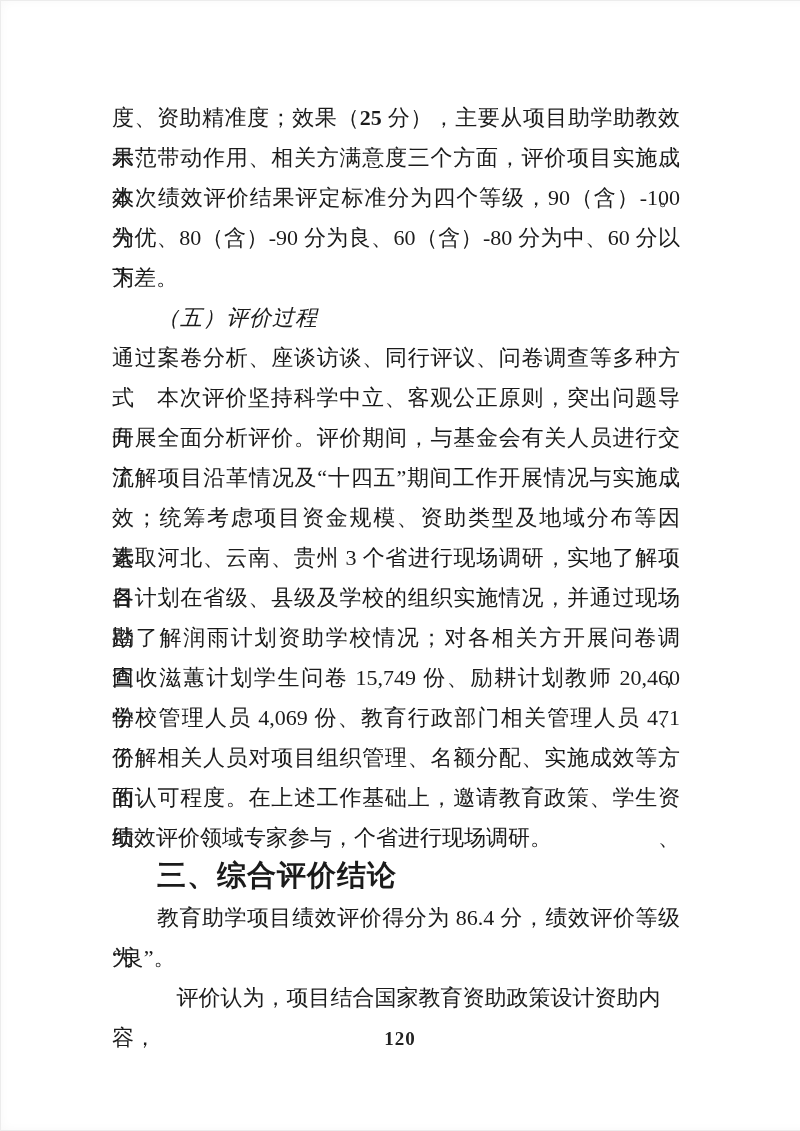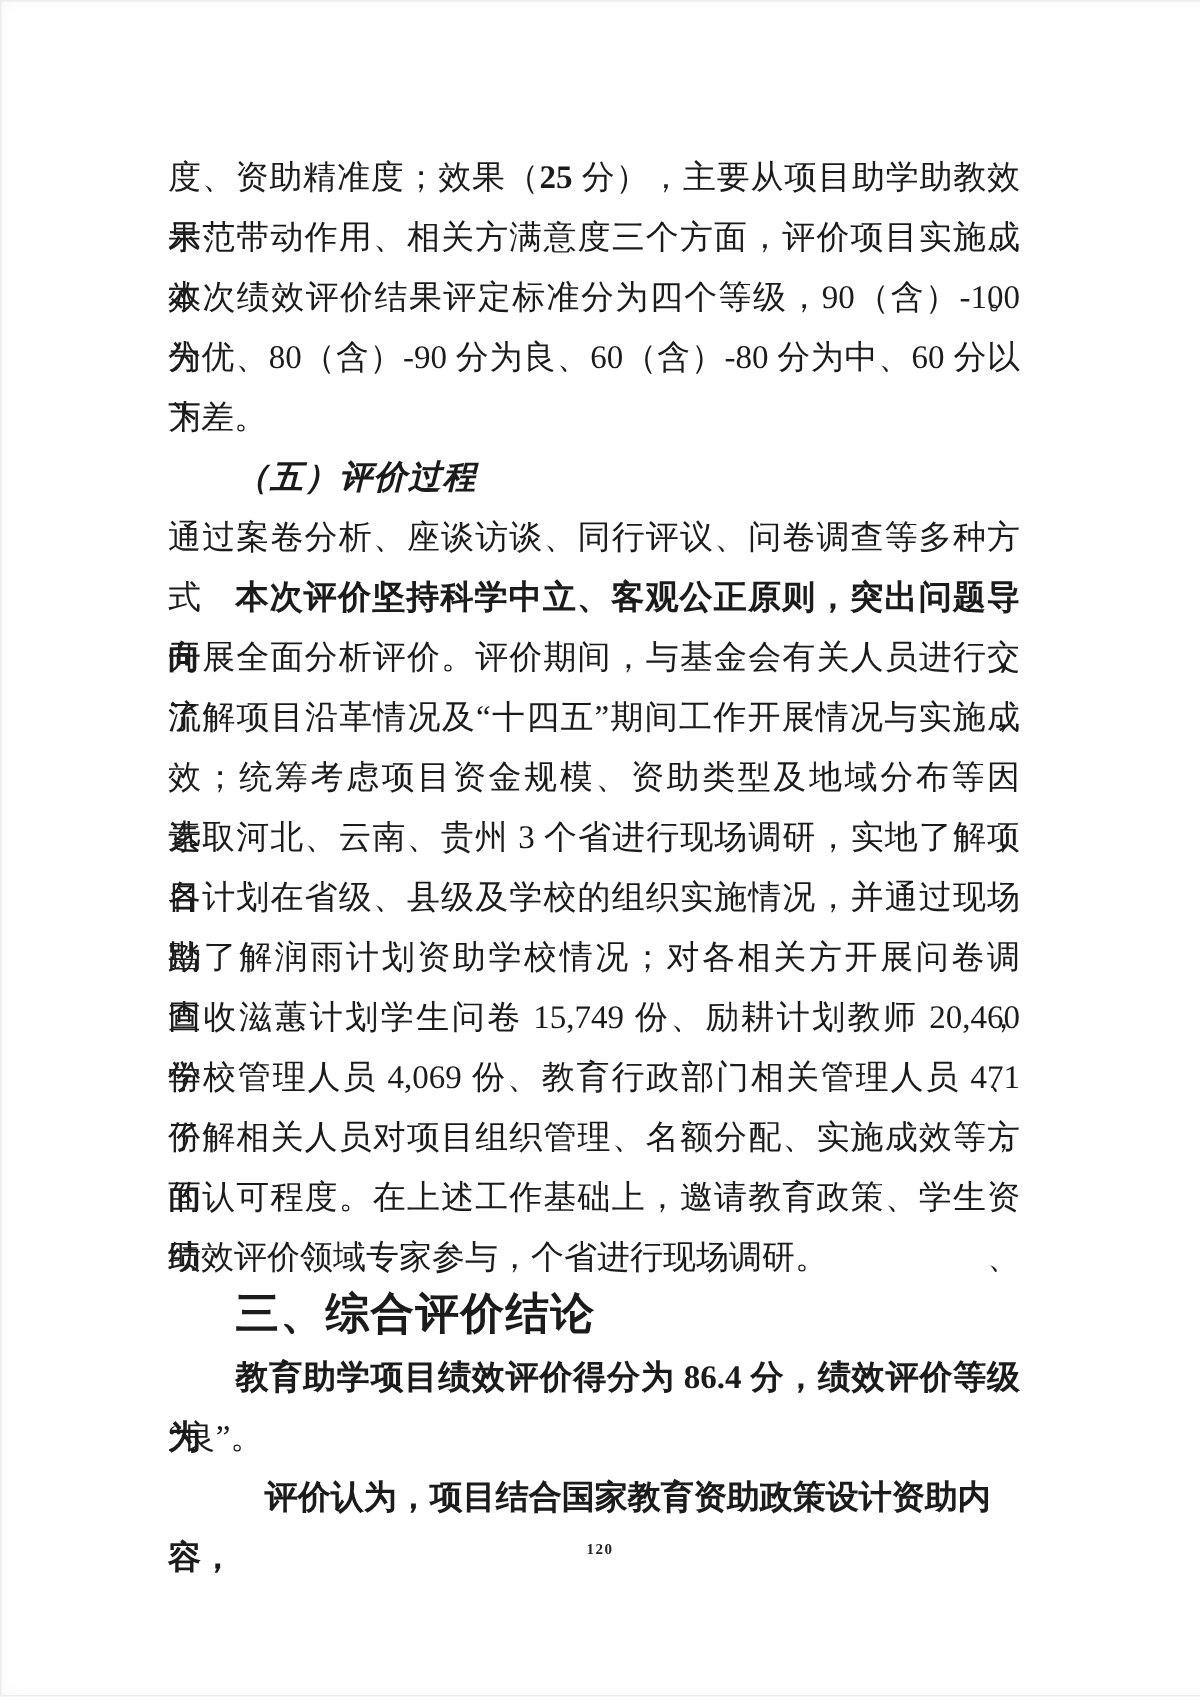--- a/index.html
+++ b/index.html
@@ -35,21 +35,20 @@
     text-align: justify;
     text-align-last: justify;
     text-justify: inter-character;
   }
   .line.left {
     text-align: center;
     text-align-last: left;
   }
   .line.indent {
     text-indent: 45px;
-    font-weight: bold;
   }
   .line.kaiti {
     font-style: italic;
     letter-spacing: 1px;
   }
   .line.heading {
     font-family: Liberation Mono, monospace;
     font-weight: 700;
     font-size: 29px;
     letter-spacing: 1px;
@@ -59,21 +58,21 @@
     font-weight: 700;
   }
   .footer {
     position: absolute;
     top: 1028px;
     left: 0;
     width: 800px;
     text-align: center;
     font-family: "Liberation Serif", "DejaVu Serif", serif;
     font-weight: 700;
-    font-size: 10px;
+    font-size: 19px;
     color: #222;
     letter-spacing: 1px;
   }
 </style>
 </head>
 <body>
 
 <div class="page">
   <div class="content">
       <div class="line justify"><span>度、资助精准度；效果（</span><span class="bold">25</span><span> 分），主要从项目助学助教效果、</span></div>

